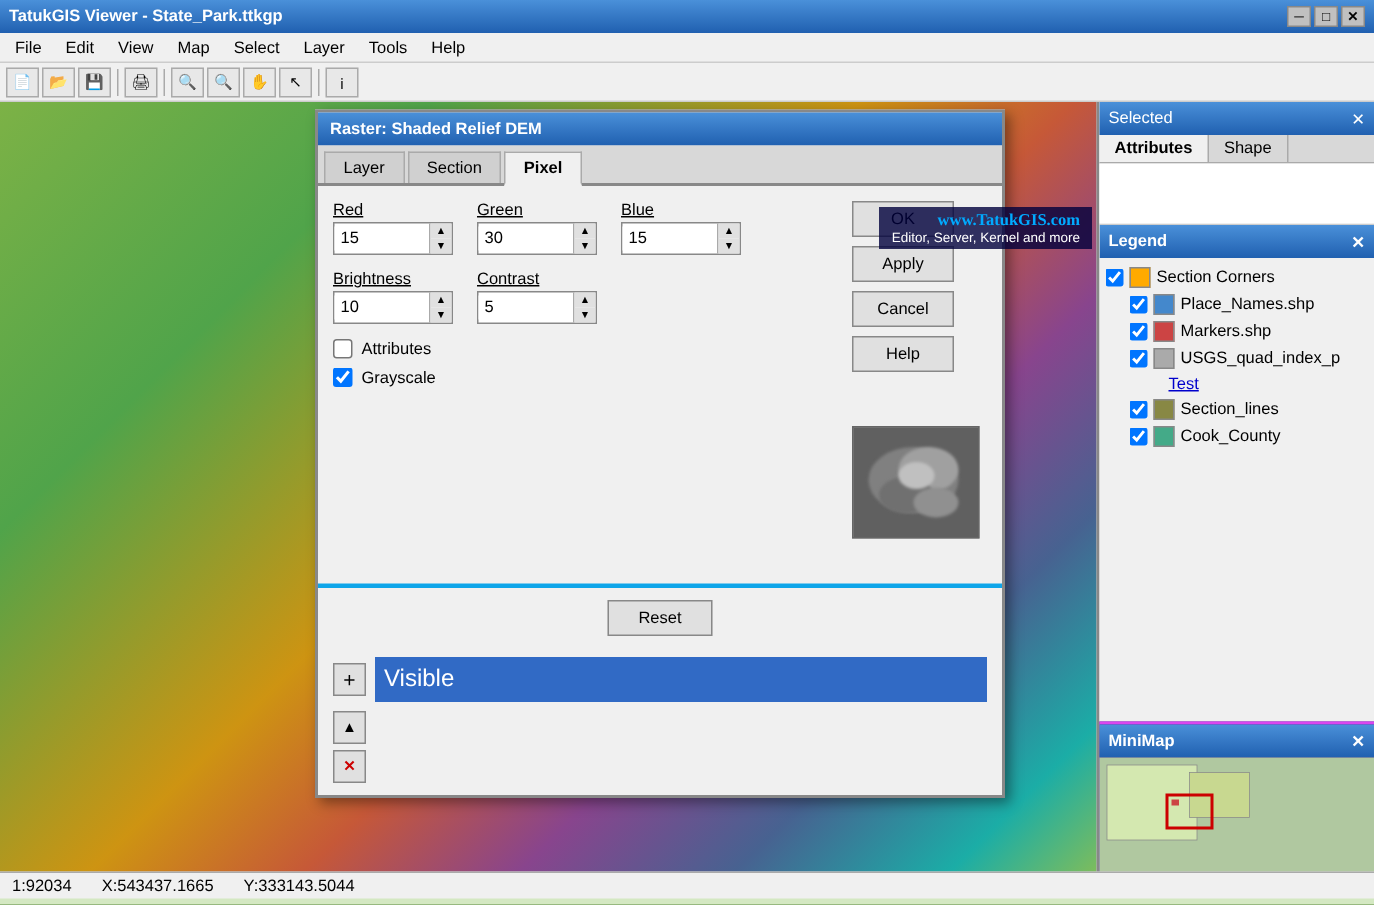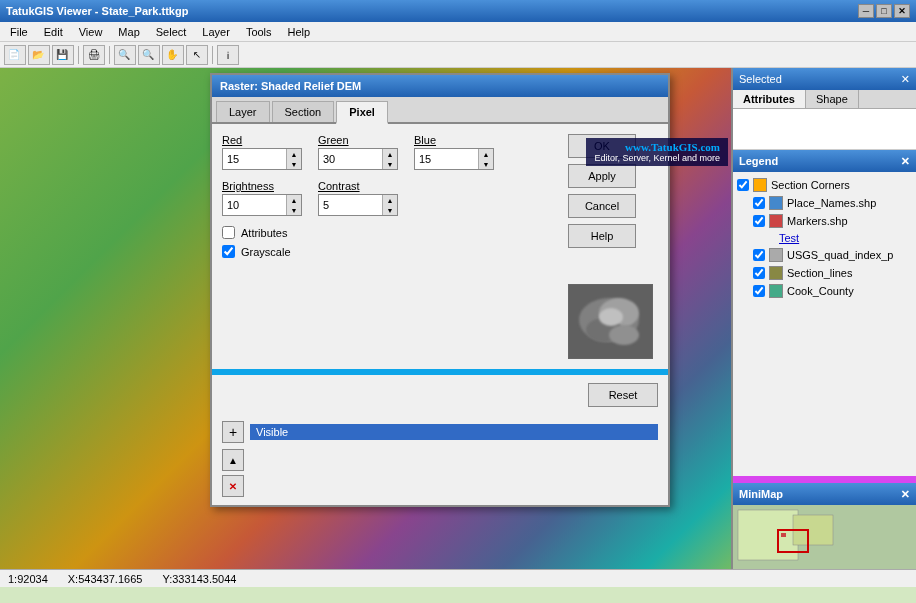--- a/index.html
+++ b/index.html
@@ -179,21 +179,21 @@
       width: 12px;
       height: 12px;
     }
     .legend-indent {
       margin-left: 16px;
     }
 
     
     .minimap-section {
       background: #4c1d95;
-      border-top: 7px solid #d946ef;
+      border-top: 2px solid #d946ef;
     }
     .minimap-header {
       height: 22px;
       background: linear-gradient(to bottom, #4a90d9, #2060b0);
       color: white;
       font-size: 11px;
       font-weight: bold;
       display: flex;
       align-items: center;
       justify-content: space-between;
@@ -203,21 +203,21 @@
       width: 100%;
       height: 80px;
       background: #a0c0a0;
       position: relative;
       overflow: hidden;
     }
 
     
     .status-bar {
       position: absolute;
-      bottom: 16px;
+      bottom: 4px;
       left: 0;
       right: 0;
       height: 18px;
       background: #f0f0f0;
       border-top: 1px solid #aaa;
       display: flex;
       align-items: center;
       padding: 0 8px;
       font-size: 11px;
       gap: 20px;
@@ -364,24 +364,25 @@
       height: 75px;
       background: #808080;
       border: 1px solid #666;
       margin-top: 30px;
       overflow: hidden;
       position: relative;
     }
 
     
     .dialog-footer {
-      border-top: 6px solid #0ea5e9;
+      border-top: 3px solid #0ea5e9;
       padding: 8px 10px;
       display: flex;
-      justify-content: flex-end;
+      justify-content: center;
+      margin-top: 20px;
     }
     .reset-btn {
       width: 70px;
       height: 24px;
       background: #e0e0e0;
       border: 1px solid #888;
       font-size: 11px;
       cursor: pointer;
       display: flex;
       align-items: center;
@@ -405,24 +406,24 @@
       border: 1px solid #888;
       font-size: 14px;
       cursor: pointer;
       display: flex;
       align-items: center;
       justify-content: center;
       color: #000;
     }
     .layer-list-item {
       flex: 1;
-      height: 16px;
+      height: 30px;
       background: #316ac5;
       color: white;
-      font-size: 11px;
+      font-size: 16px;
       display: flex;
       align-items: center;
       padding: 0 6px;
     }
     .layer-controls {
       display: flex;
       flex-direction: column;
       gap: 4px;
       margin-top: 4px;
     }
@@ -671,28 +672,28 @@
         <span style="width:14px;height:14px;background:#4488cc;border:1px solid #888;display:inline-block;"></span>
         <span>Place_Names.shp</span>
       </div>
 
       <div class="legend-item legend-indent">
         <input type="checkbox" class="legend-checkbox" checked="" style="">
         <span style="width:14px;height:14px;background:#cc4444;border:1px solid #888;display:inline-block;"></span>
         <span>Markers.shp</span>
       </div>
 
-      <div class="legend-item legend-indent" style="padding-left:30px;">
-        <span style="text-decoration:underline;color:#0000cc;cursor:pointer;">Test</span>
-      </div>
-
       <div class="legend-item legend-indent">
         <input type="checkbox" class="legend-checkbox" checked="" style="">
         <span style="width:14px;height:14px;background:#aaaaaa;border:1px solid #888;display:inline-block;"></span>
         <span>USGS_quad_index_p</span>
+      </div>
+
+      <div class="legend-item legend-indent" style="padding-left:30px;">
+        <span style="text-decoration:underline;color:#0000cc;cursor:pointer;">Test</span>
       </div>
 
       <div class="legend-item legend-indent">
         <input type="checkbox" class="legend-checkbox" checked="" style="">
         <span style="width:14px;height:14px;background:#888844;border:1px solid #888;display:inline-block;"></span>
         <span>Section_lines</span>
       </div>
 
       <div class="legend-item legend-indent">
         <input type="checkbox" class="legend-checkbox" checked="" style="">

